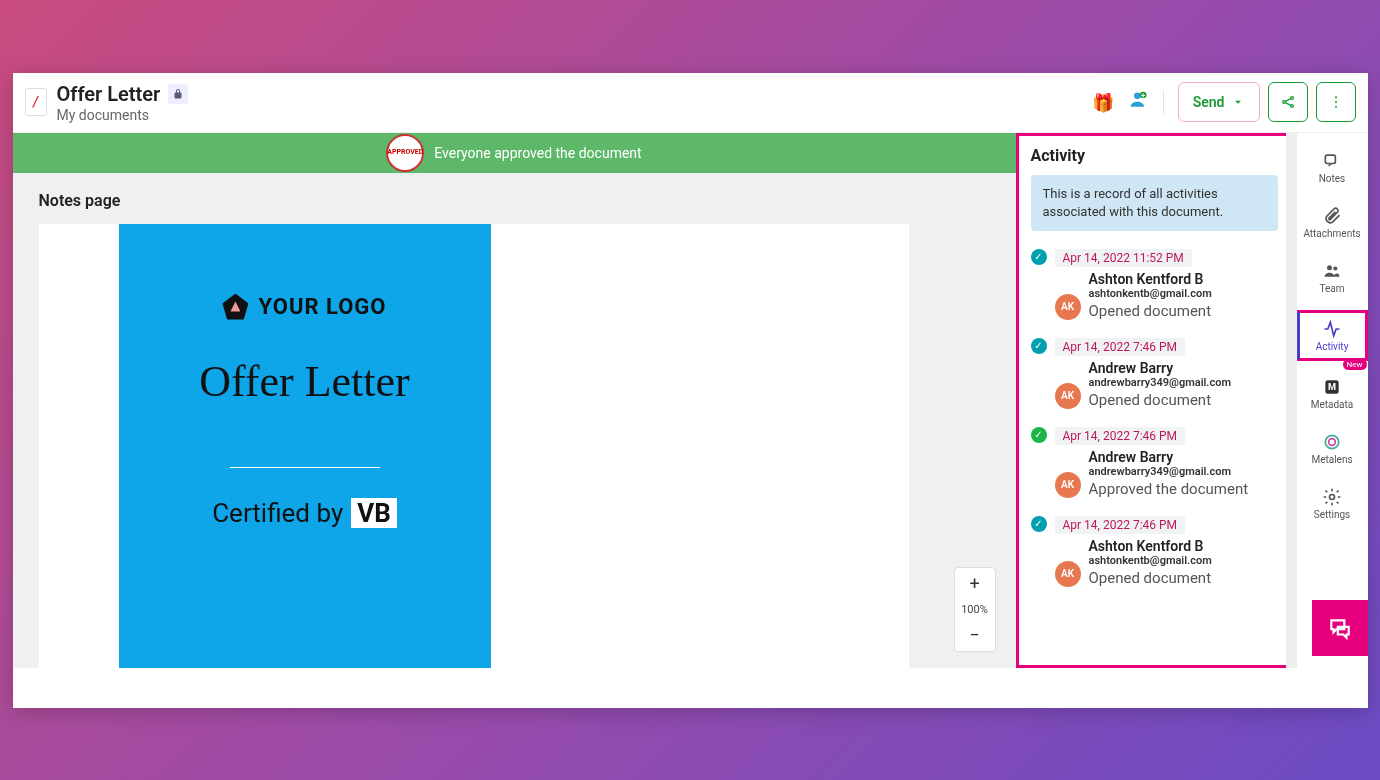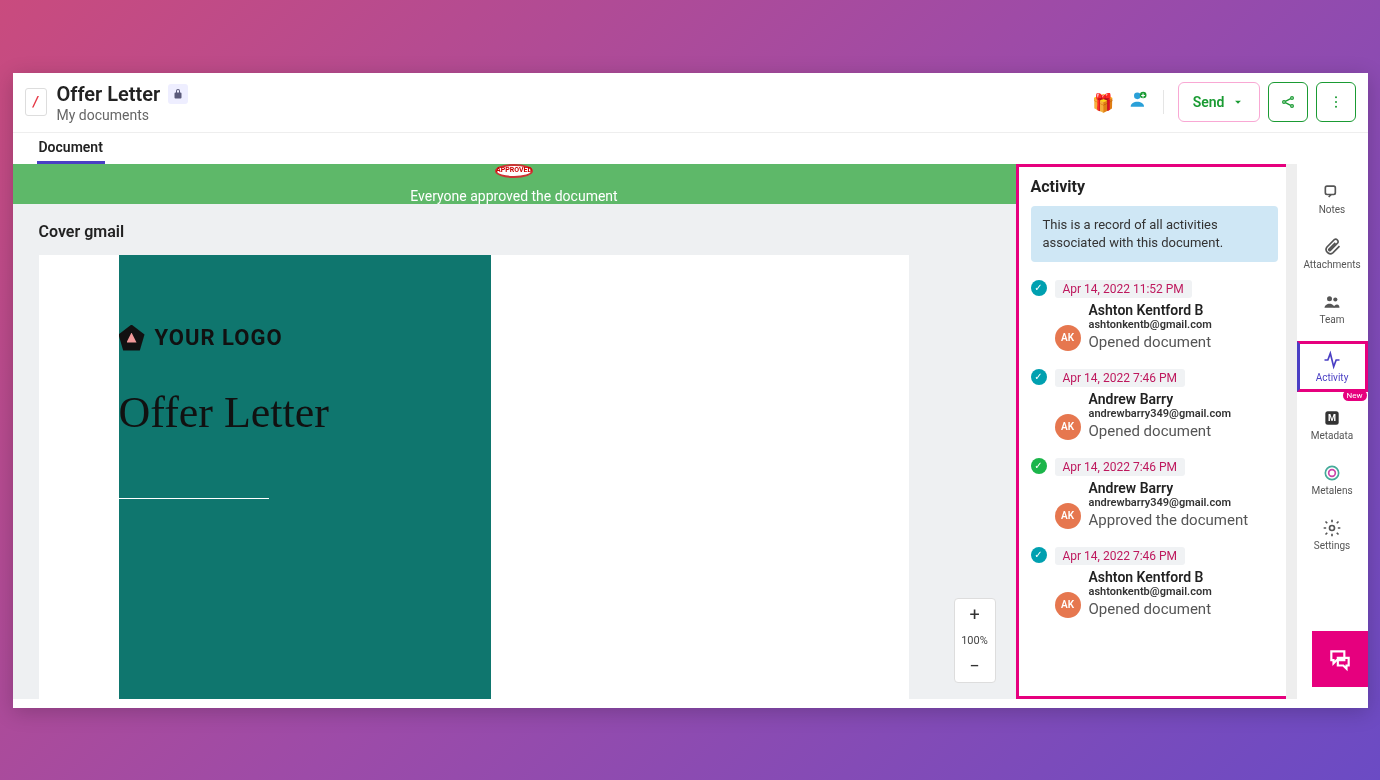--- a/index.html
+++ b/index.html
@@ -23,26 +23,26 @@
 .btn { height: 40px; border-radius: 6px; display: flex; align-items: center; gap: 6px; padding: 0 14px; font-size: 14px; font-weight: 600; cursor: pointer; }
 .btn-primary { background: #1a9b33; color: #fff; margin-right: 8px; }
 .btn-outline-green { border: 1px solid #f9a8d4; color: #1a9b33; background: #fff; margin-right: 8px; }
 .btn-icon-square { width: 40px; padding: 0; justify-content: center; }
 .btn-share { border: 1px solid #1a9b33; color: #1a9b33; background: #fff; margin-right: 8px; }
 .btn-more { border: 1px solid #1a9b33; color: #1a9b33; background: #fff; }
 .tab-row { padding: 0 24px; }
 .tab { display: inline-block; padding: 6px 2px; font-size: 14px; font-weight: 600; color: #222; border-bottom: 3px solid #4a3fc4; cursor: pointer; }
 .content-area { display: flex; height: calc(100% - 100px); }
 .main-viewer { flex: 1; background: #eef0f2; position: relative; overflow: hidden; }
-.approval-banner { background: #5eb869; color: #fff; height: 40px; display: flex; align-items: center; justify-content: center; gap: 10px; font-size: 14px; flex-direction: column; }
+.approval-banner { background: #5eb869; color: #fff; height: 40px; display: flex; align-items: center; justify-content: center; gap: 10px; font-size: 14px; }
 .approval-stamp { width: 38px; height: 38px; border-radius: 50%; background: #fff; display: flex; align-items: center; justify-content: center; font-size: 7px; color: #c00; font-weight: bold; border: 2px solid #c33; line-height: 1; text-align: center; }
 .viewer-body { padding: 18px 26px; height: calc(100% - 40px); overflow: hidden; }
 .section-title { font-size: 16px; font-weight: 600; color: #222; margin-bottom: 14px; }
 .page { width: 870px; height: 460px; background: #fff; position: relative; overflow: hidden; }
-.pink-block { width: 372px; height: 100%; background: #0f766e; margin-left: 80px; display: flex; flex-direction: column; align-items: flex-start; padding-top: 70px; }
+.pink-block { width: 372px; height: 100%; background: #0ea5e9; margin-left: 80px; display: flex; flex-direction: column; align-items: center; padding-top: 70px; }
 .logo-row { display: flex; align-items: center; gap: 10px; color: #111; font-weight: 700; font-size: 22px; letter-spacing: 1px; }
 .logo-symbol { width: 26px; height: 26px; background: #111; clip-path: polygon(50% 0%, 100% 38%, 82% 100%, 18% 100%, 0% 38%); display: flex; align-items: center; justify-content: center; }
 .logo-symbol-inner { width: 10px; height: 10px; background: #f19999; clip-path: polygon(50% 0%, 100% 100%, 0% 100%); }
 .doc-main-title { font-family: "Times New Roman", serif; font-size: 44px; color: #111; margin-top: 36px; }
 .divider-line { width: 150px; height: 1px; background: #fff; margin-top: 60px; }
 .cert-row { font-family: "Times New Roman", serif; font-size: 26px; color: #111; margin-top: 30px; display: flex; align-items: center; gap: 8px; }
 .vb-badge { background: #fff; padding: 0 6px; font-weight: 700; font-size: 26px; display: inline-flex; align-items: center; }
 .zoom-controls { position: absolute; bottom: 16px; right: 20px; background: #fff; border: 1px solid #ddd; border-radius: 4px; width: 42px; display: flex; flex-direction: column; align-items: center; }
 .zoom-btn { width: 100%; height: 32px; display: flex; align-items: center; justify-content: center; font-size: 18px; color: #333; cursor: pointer; }
 .zoom-val { font-size: 11px; color: #444; padding: 3px 0; }
@@ -115,43 +115,44 @@
     </div>
     <div class="btn btn-icon-square btn-more">
       <svg viewBox="0 0 24 24" width="16" height="16" fill="#1a9b33">
           <circle cx="12" cy="5" r="1.5"></circle>
           <circle cx="12" cy="12" r="1.5"></circle>
           <circle cx="12" cy="19" r="1.5"></circle>
         </svg>
     </div>
   </div>
 
-  <div class="tab-row">
-    <div class="tab">Document</div>
-  </div>
 
   <div class="content-area">
 
     <div class="main-viewer">
       <div class="approval-banner">
         <div class="approval-stamp">APPROVED</div>
         <span>Everyone approved the document</span>
       </div>
       <div class="viewer-body">
-        <div class="section-title">Cover gmail</div>
+        <div class="section-title">Notes page</div>
         <div class="page">
           <div class="pink-block">
             <div class="logo-row">
               <div class="logo-symbol">
                   <div class="logo-symbol-inner"></div>
                 </div>
               <span>YOUR LOGO</span>
             </div>
             <div class="doc-main-title">Offer Letter</div>
             <div class="divider-line"></div>
+            <div class="cert-row">
+              <span>Certified by</span>
+              <span class="vb-badge">VB</span>
+            </div>
           </div>
         </div>
       </div>
       <div class="zoom-controls">
         <div class="zoom-btn">+</div>
         <div class="zoom-val">100%</div>
         <div class="zoom-btn">−</div>
       </div>
     </div>
 

